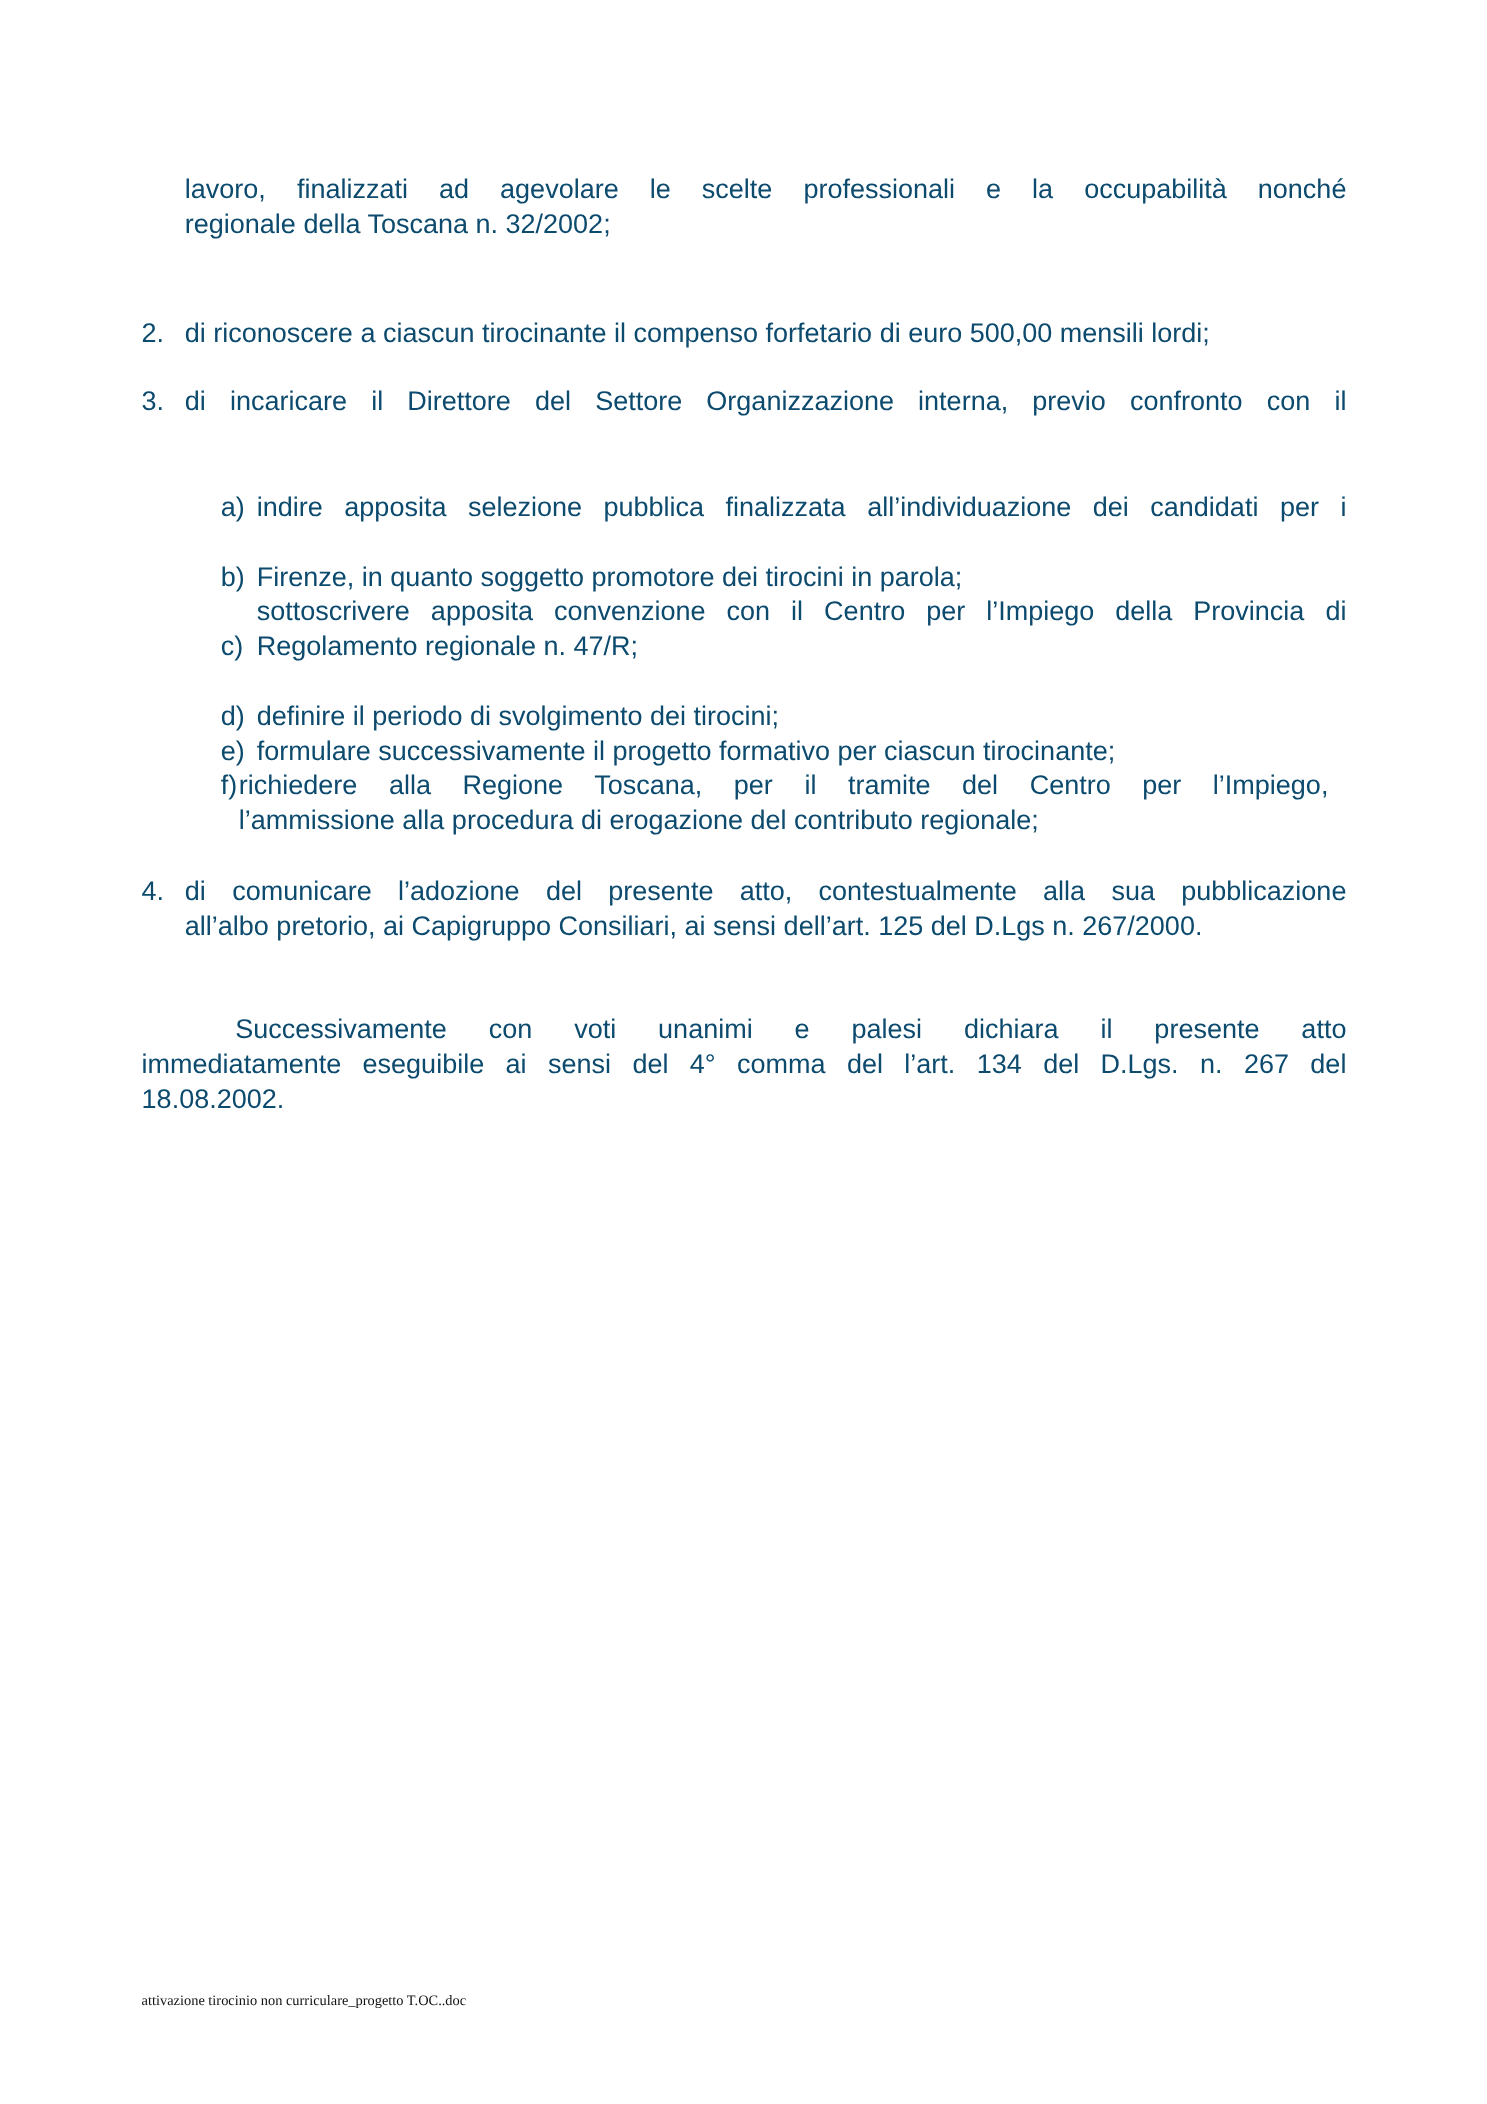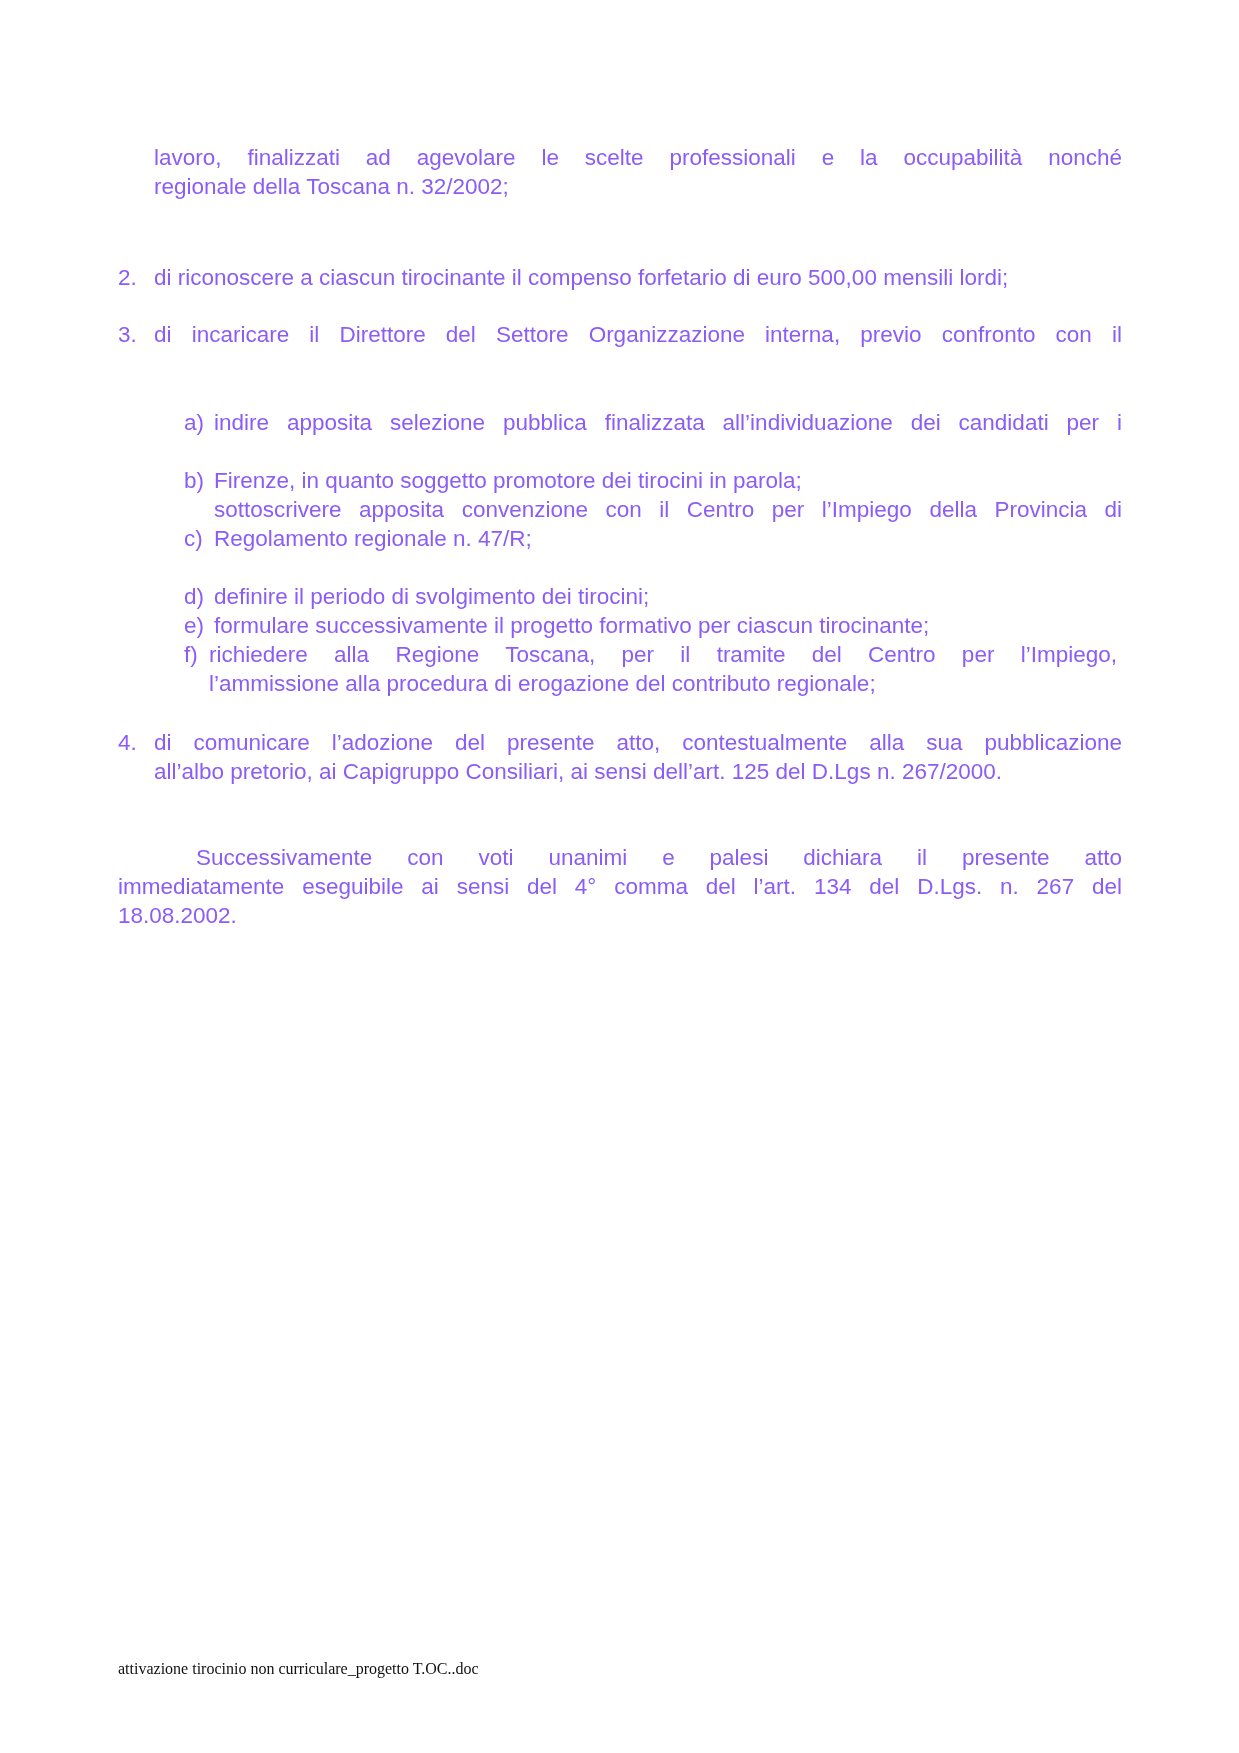--- a/index.html
+++ b/index.html
@@ -1,23 +1,23 @@
 <!DOCTYPE html>
 <html><head>
 <meta charset="utf-8">
 <style>
   html, body { margin: 0; padding: 0; background: #ffffff; }
   body { width: 1239px; height: 1753px; position: relative; overflow: hidden; }
   .page { position: absolute; left: 0; top: 0; width: 1239px; height: 1753px; background: #fff; color: #111; }
-  .txt { font-family: "Liberation Sans", sans-serif; font-size: 22.5px; line-height: 29px; color: #8b5cf6; }
+  .txt { font-family: "Liberation Sans", sans-serif; font-size: 22.5px; line-height: 29px; color: #0c4a6e; }
   .block { position: absolute; text-align: justify; }
   .line { display: block; white-space: nowrap; }
   .j { text-align: justify; text-align-last: justify; white-space: normal; }
   .num { position: absolute; }
-  .footer { position: absolute; left: 118px; top: 1660px; font-family: "Liberation Serif", serif; font-size: 16px; color: #111; text-align: center; }
+  .footer { position: absolute; left: 118px; top: 1660px; font-family: "Liberation Serif", serif; font-size: 12px; color: #111; text-align: center; }
 </style>
 </head>
 <body>
 
 <div class="page">
 
   <div class="block txt" style="left:154px; top:143px; width:968px;">
     <span class="line j">lavoro, finalizzati ad agevolare le scelte professionali e la occupabilità nonché</span>
     <span class="line">regionale della Toscana n. 32/2002;</span>
   </div>
@@ -52,21 +52,21 @@
   <div class="block txt" style="left:214px; top:582px; width:908px;">
     <span class="line">definire il periodo di svolgimento dei tirocini;</span>
   </div>
 
   <div class="num txt" style="left:184px; top:611px;">e)</div>
   <div class="block txt" style="left:214px; top:611px; width:908px;">
     <span class="line">formulare successivamente il progetto formativo per ciascun tirocinante;</span>
   </div>
 
   <div class="num txt" style="left:184px; top:640px;">f)</div>
-  <div class="block txt" style="left:209px; top:640px; width:908px;">
+  <div class="block txt" style="left:199px; top:640px; width:908px;">
     <span class="line j">richiedere alla Regione Toscana, per il tramite del Centro per l’Impiego,</span>
     <span class="line">l’ammissione alla procedura di erogazione del contributo regionale;</span>
   </div>
 
   <div class="num txt" style="left:118px; top:728px;">4.</div>
   <div class="block txt" style="left:154px; top:728px; width:968px;">
     <span class="line j">di comunicare l’adozione del presente atto, contestualmente alla sua pubblicazione</span>
     <span class="line">all’albo pretorio, ai Capigruppo Consiliari, ai sensi dell’art. 125 del D.Lgs n. 267/2000.</span>
   </div>
 

